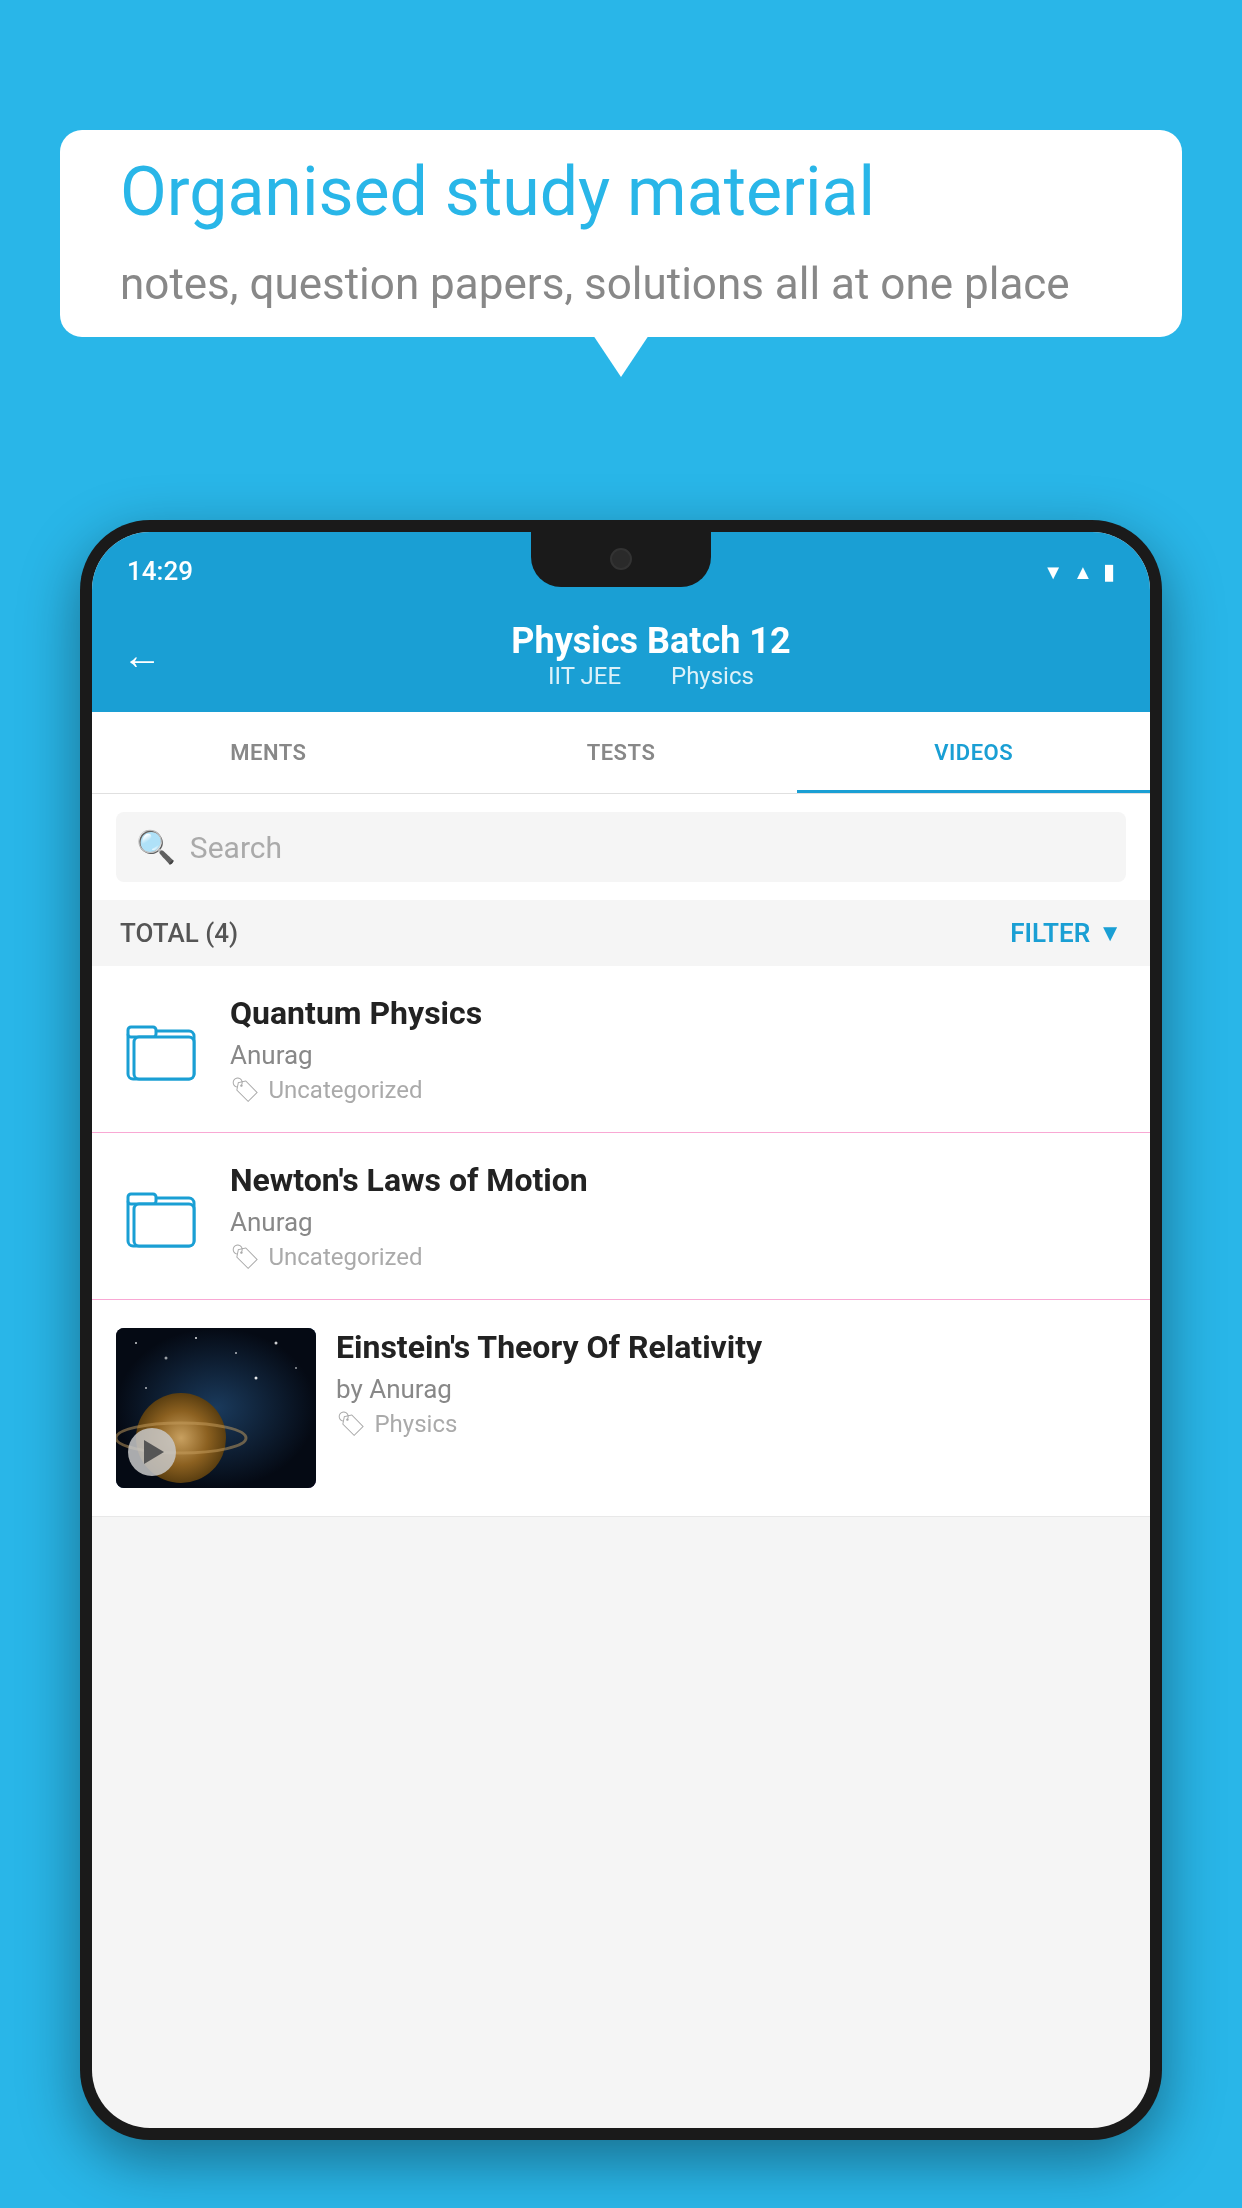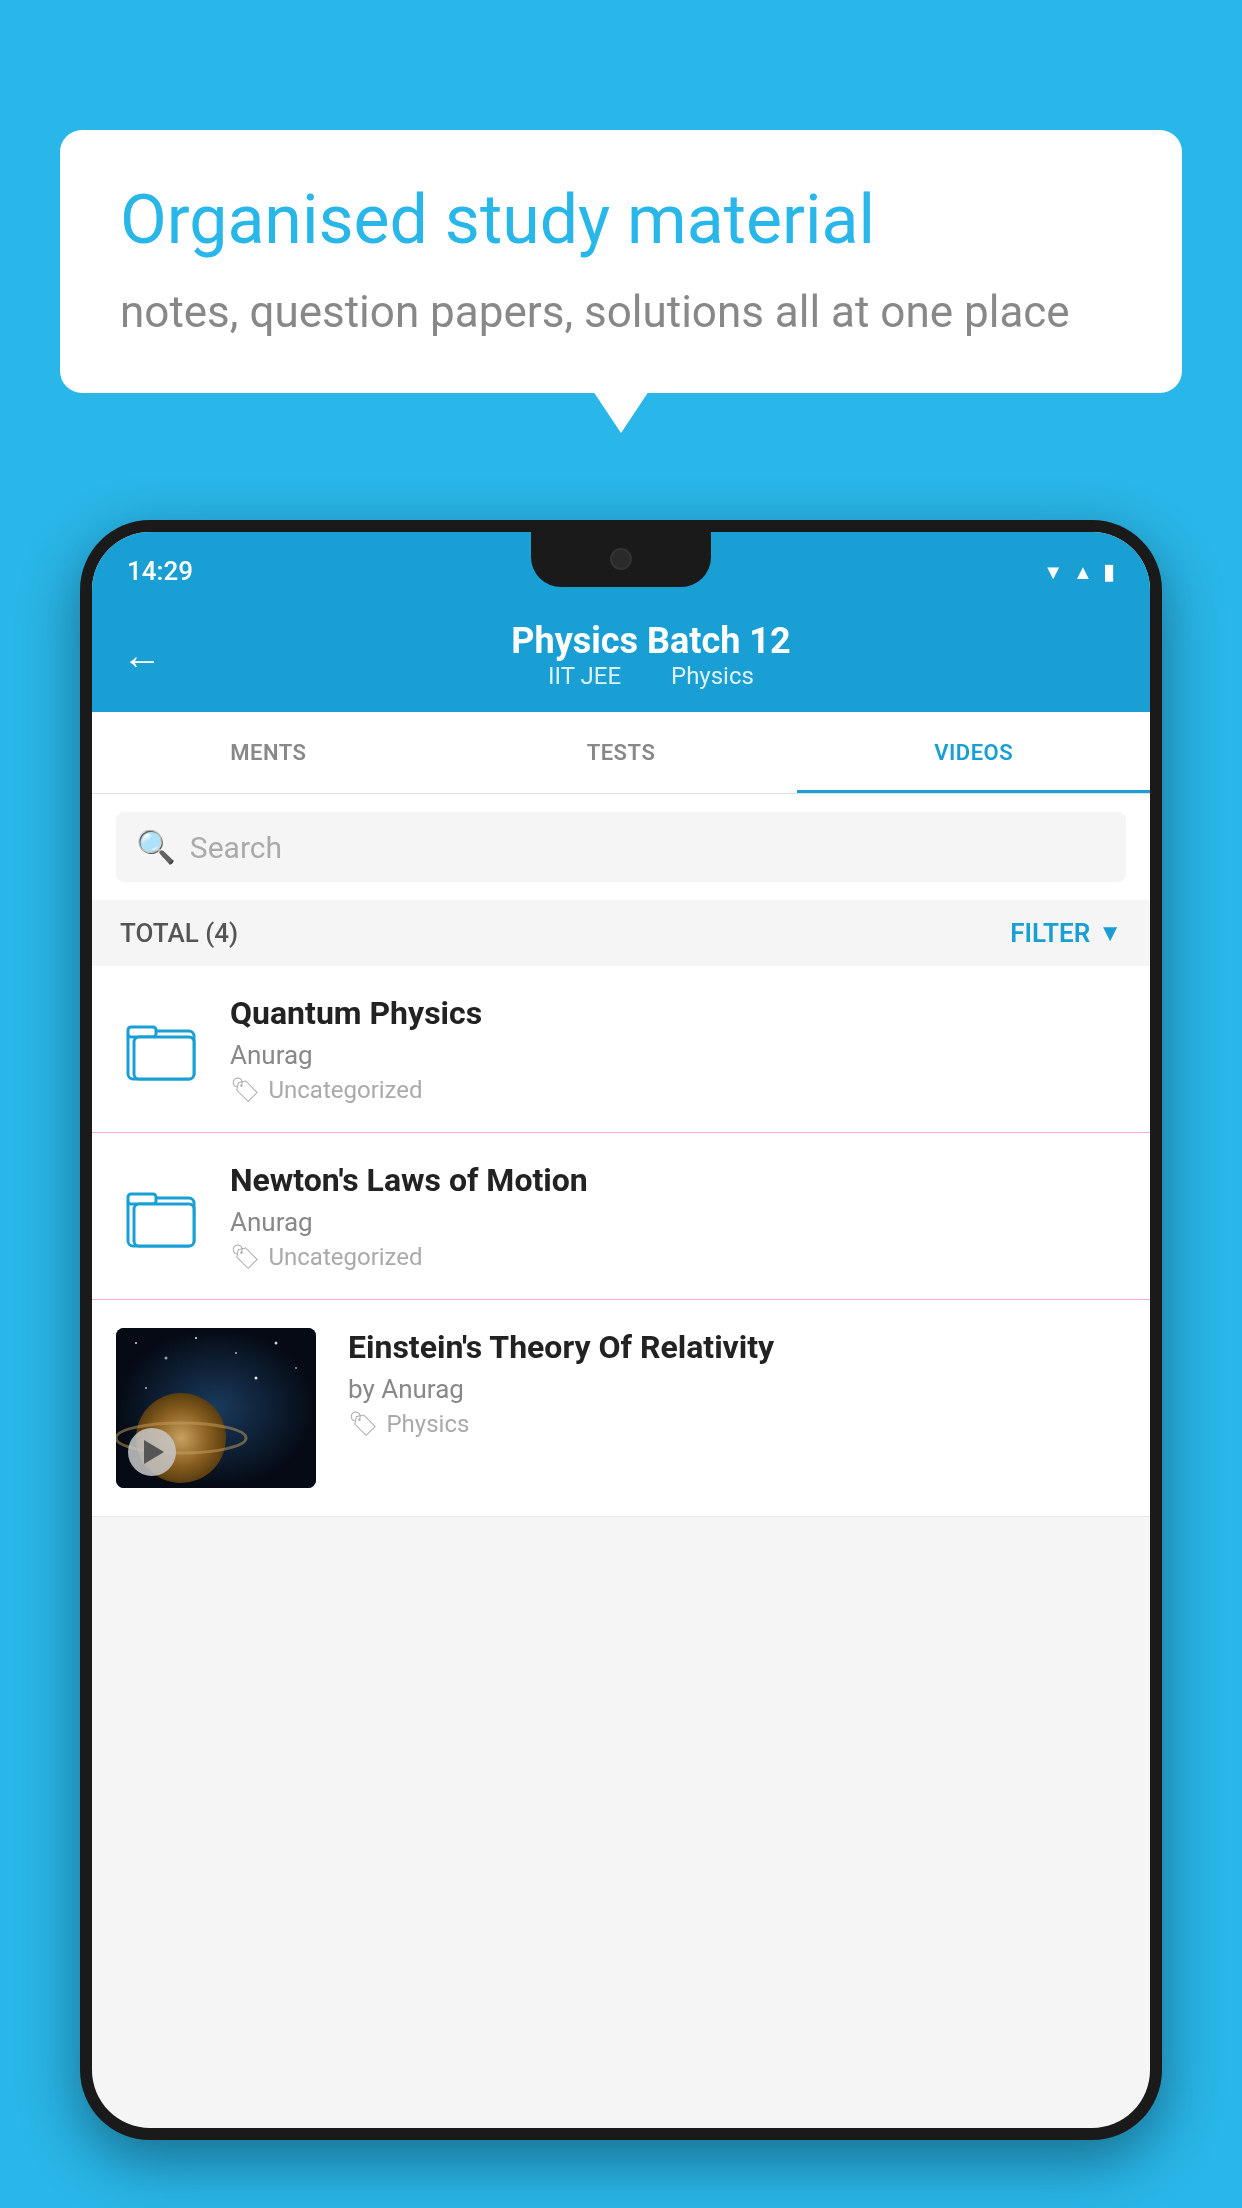--- a/index.html
+++ b/index.html
@@ -17,21 +17,21 @@
     .speech-bubble-container {
       position: absolute;
       top: 130px;
       left: 60px;
       right: 60px;
     }
 
     .speech-bubble {
       background: white;
       border-radius: 22px;
-      padding: 50px 60px;
+      padding: 22px 60px;
       position: relative;
     }
 
     .speech-bubble::after {
       content: '';
       position: absolute;
       bottom: -40px;
       left: 50%;
       transform: translateX(-50%);
       width: 0;
@@ -316,21 +316,21 @@
       color: #aaa;
       font-size: 24px;
     }
 
     
     .video-item-thumb {
       display: flex;
       align-items: flex-start;
       padding: 28px 24px;
       border-bottom: 1px solid #e8e8e8;
-      gap: 32px;
+      gap: 20px;
       cursor: pointer;
     }
 
     .thumb-area {
       width: 200px;
       height: 160px;
       border-radius: 8px;
       overflow: hidden;
       position: relative;
       flex-shrink: 0;

